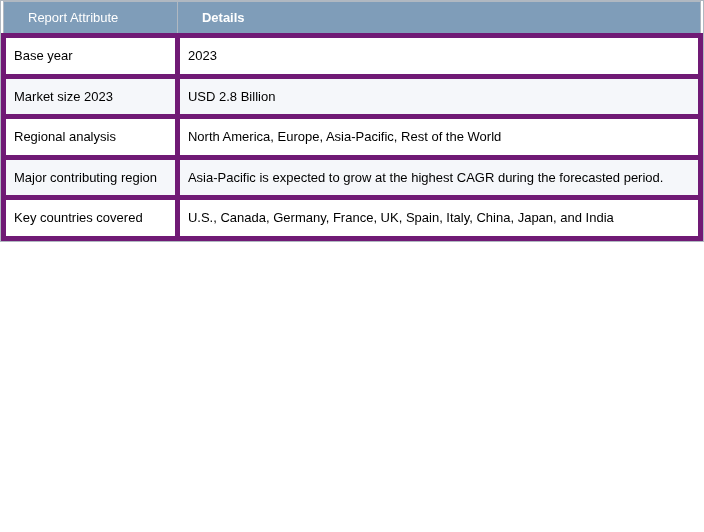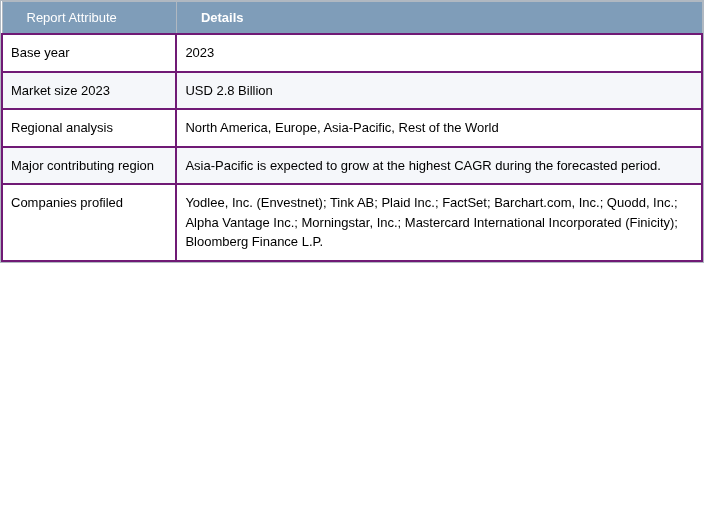--- a/index.html
+++ b/index.html
@@ -26,21 +26,21 @@
       background-color: #7f9db9;
       color: #fff;
       font-weight: bold;
       padding: 8px 24px;
       text-align: left;
       border: 1px solid #b0b8c1;
       font-size: 13px;
     }
     td {
       padding: 8px 8px;
-      border: 2px solid #701a75;
+      border: 5px solid #701a75;
       vertical-align: top;
       background-color: #fff;
       line-height: 1.5;
     }
     tr:nth-child(even) td {
       background-color: #f5f7fa;
     }
     tr:nth-child(odd) td {
       background-color: #fff;
     }
@@ -74,18 +74,18 @@
         </tr>
         <tr>
           <td class="col-attr">Regional analysis</td>
           <td class="col-details">North America, Europe, Asia-Pacific, Rest of the World</td>
         </tr>
         <tr>
           <td class="col-attr">Major contributing region</td>
           <td class="col-details">Asia-Pacific is expected to grow at the highest CAGR during the forecasted period.</td>
         </tr>
         <tr>
-          <td class="col-attr">Companies profiled</td>
-          <td class="col-details">Yodlee, Inc. (Envestnet); Tink AB; Plaid Inc.; FactSet; Barchart.com, Inc.; Quodd, Inc.; Alpha Vantage Inc.; Morningstar, Inc.; Mastercard International Incorporated (Finicity); Bloomberg Finance L.P.</td>
+          <td class="col-attr">Key countries covered</td>
+          <td class="col-details">U.S., Canada, Germany, France, UK, Spain, Italy, China, Japan, and India</td>
         </tr>
       </tbody>
   </table>
 </div>
 
 </body></html>

